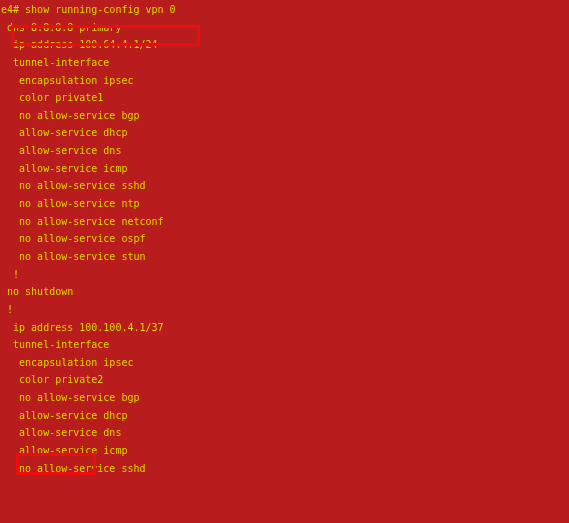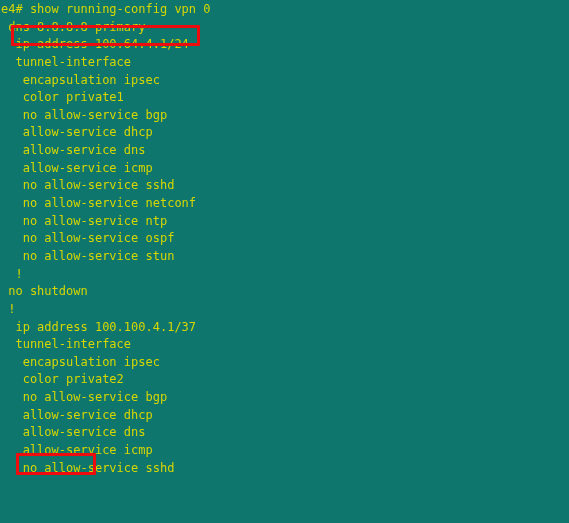--- a/index.html
+++ b/index.html
@@ -4,24 +4,24 @@
 <style>
   html, body {
     margin: 0;
     padding: 0;
     background: #000000;
   }
   #terminal {
     position: relative;
     width: 569px;
     height: 523px;
-    background: #0f766e;
+    background: #b91c1c;
     overflow: hidden;
     font-family: "DejaVu Sans Mono", "Liberation Mono", monospace;
-    font-size: 12px;
+    font-size: 10px;
     line-height: 17.65px;
     letter-spacing: 0px;
   }
   #lines {
     position: absolute;
     left: 0;
     top: 1px;
     width: 100%;
   }
   .line {
@@ -48,22 +48,22 @@
       <span class="line"> dns 8.8.8.8 primary</span>
       <span class="line">  ip address 100.64.4.1/24</span>
       <span class="line">  tunnel-interface</span>
       <span class="line">   encapsulation ipsec</span>
       <span class="line">   color private1</span>
       <span class="line">   no allow-service bgp</span>
       <span class="line">   allow-service dhcp</span>
       <span class="line">   allow-service dns</span>
       <span class="line">   allow-service icmp</span>
       <span class="line">   no allow-service sshd</span>
+      <span class="line">   no allow-service ntp</span>
       <span class="line">   no allow-service netconf</span>
-      <span class="line">   no allow-service ntp</span>
       <span class="line">   no allow-service ospf</span>
       <span class="line">   no allow-service stun</span>
       <span class="line">  !</span>
       <span class="line"> no shutdown</span>
       <span class="line"> !</span>
       <span class="line">  ip address 100.100.4.1/37</span>
       <span class="line">  tunnel-interface</span>
       <span class="line">   encapsulation ipsec</span>
       <span class="line">   color private2</span>
       <span class="line">   no allow-service bgp</span>

